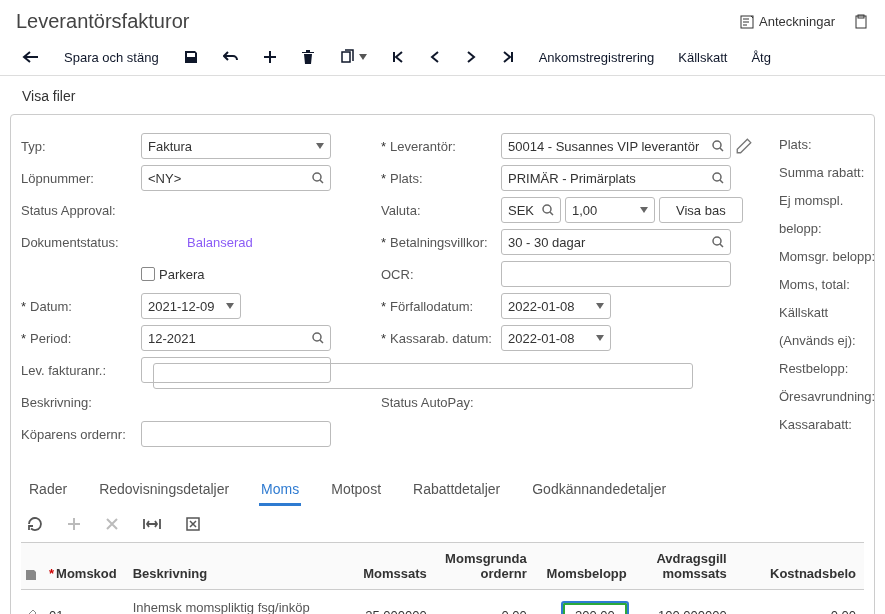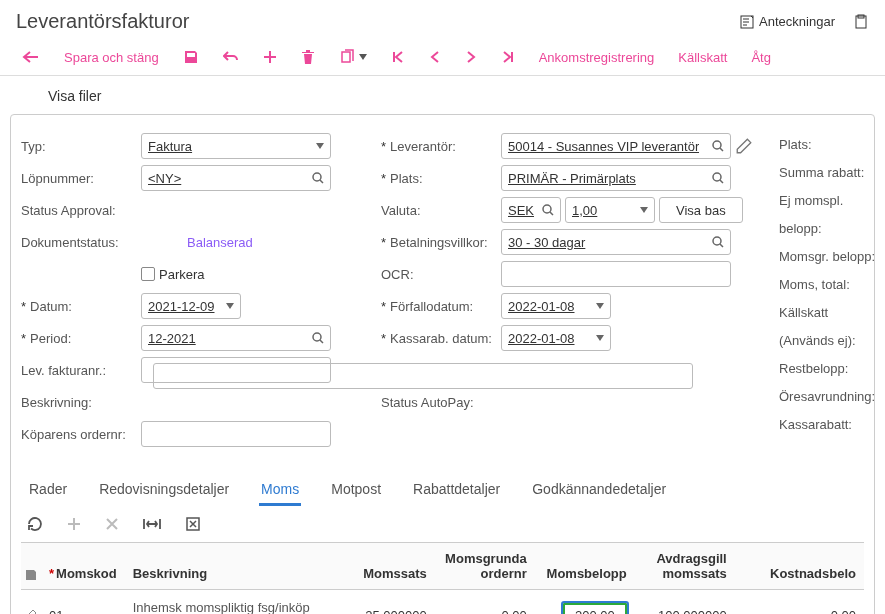--- a/index.html
+++ b/index.html
@@ -41,28 +41,27 @@
     display: flex;
     align-items: center;
     gap: 24px;
     padding: 10px 22px;
     border-bottom: 1px solid #ddd;
   }
   .toolbar .tbtn {
     display: flex;
     align-items: center;
     cursor: pointer;
-    color: #ec4899;
+    color: #0f172a;
     font-size: 13px;
   }
   .subbar {
     padding: 12px 22px 10px 22px;
     font-size: 14px;
     color: #333;
-    margin-left: 26px;
   }
   .form-panel {
     margin: 0 10px;
     border: 1px solid #ccc;
     border-radius: 4px;
     padding: 16px 10px 10px 10px;
     background: #fff;
   }
   .form-cols {
     display: flex;
@@ -93,21 +92,21 @@
     border: 1px solid #bbb;
     border-radius: 3px;
     padding: 0 6px;
     font-size: 13px;
     color: #333;
     background: #fff;
     display: flex;
     align-items: center;
     justify-content: space-between;
   }
-  .input { width: 190px; text-decoration: underline; }
+  .input { width: 190px; }
   .input.wider { width: 260px; }
   .input.short { width: 100px; }
   .input.tiny { width: 60px; }
   .input .mag, .input .caret { color: #666; margin-left: 6px; }
   .static { color: #8b5cf6; margin-left: 46px; }
   .checkbox-row { display: flex; align-items: center; gap: 6px; padding-left: 0; }
   .checkbox { width: 14px; height: 14px; border: 1px solid #888; border-radius: 2px; background: #fff; }
   .long-input { height: 26px; border:1px solid #bbb; border-radius:3px; width: 540px; }
   .pencil { width:18px; height:18px; color:#777; cursor:pointer; }
   .sidelabel { color:#555; font-size:13px; line-height: 28px; }

